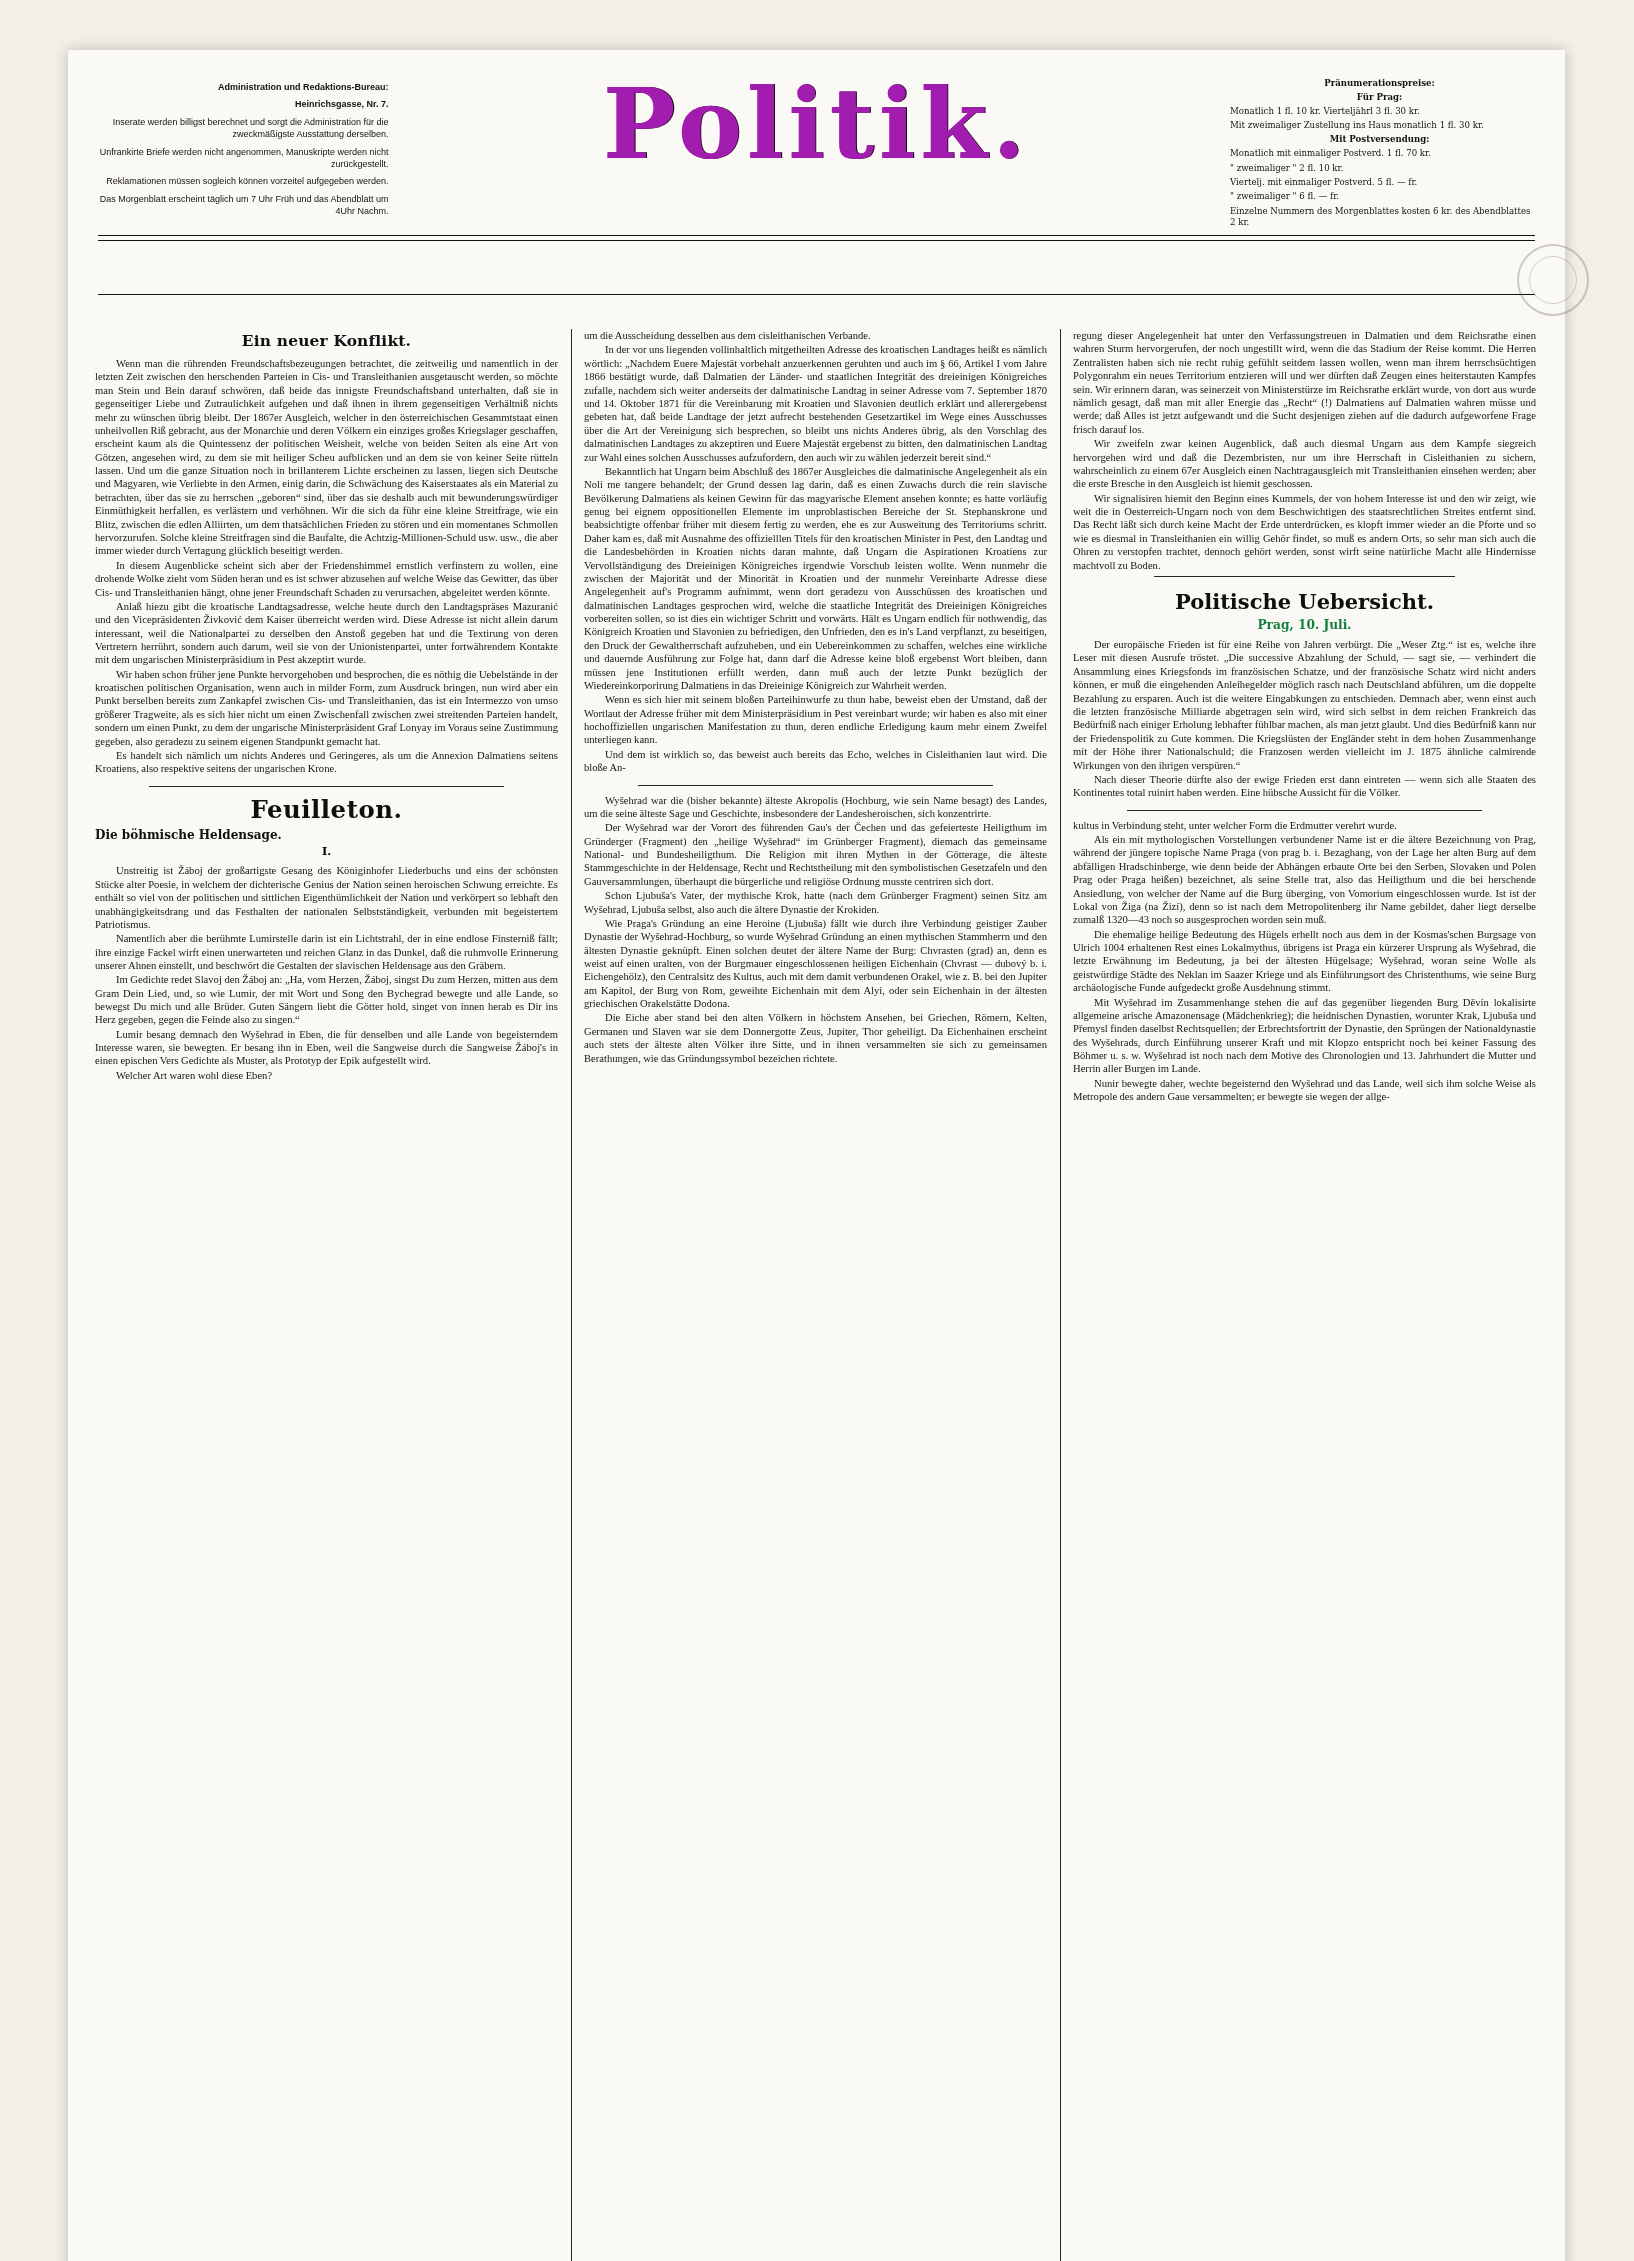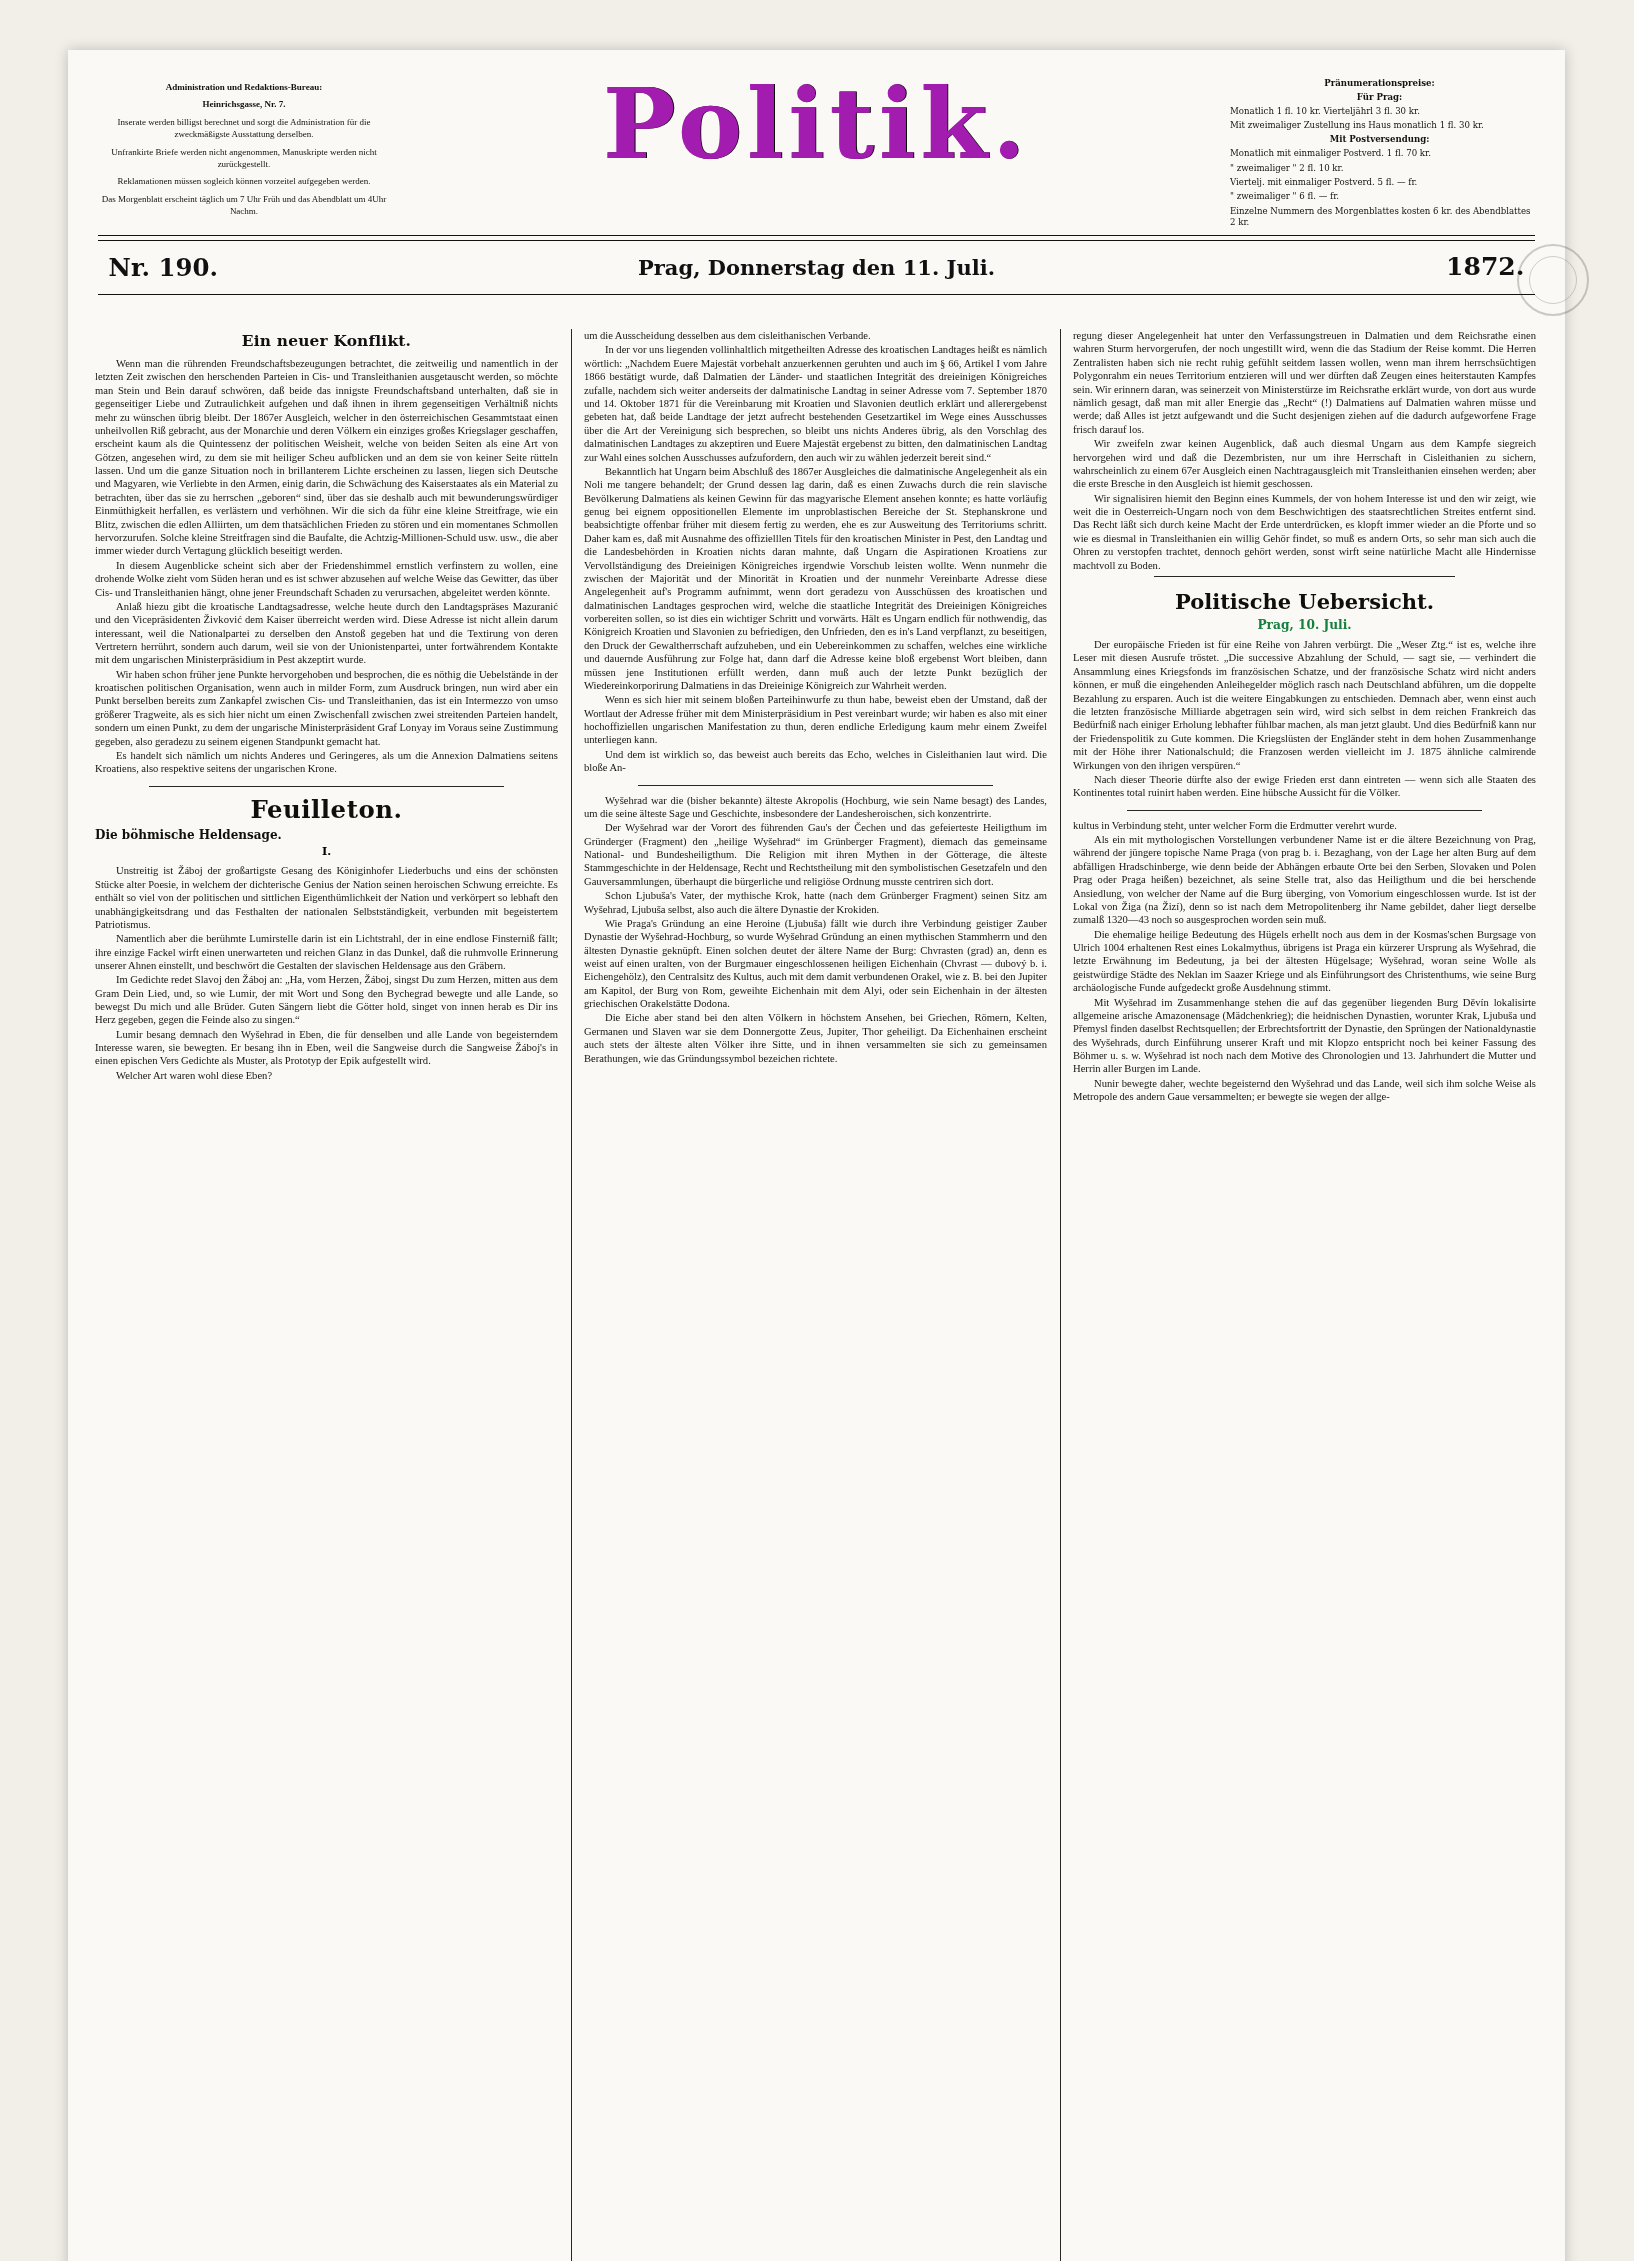--- a/index.html
+++ b/index.html
@@ -17,22 +17,22 @@
     position:absolute;left:68px;top:50px;width:1497px;height:2279px;
     background:#fbf9f5;
     box-shadow:0 0 12.7px rgba(0,0,0,0.22);
   }
   .inner{position:absolute;left:27px;top:18px;right:27px;bottom:13.6px;}
 
   
   .masthead{position:relative;height:253px;}
   .mh-left{
     position:absolute;left:4.5px;top:13.6px;width:289px;
-    font-family:Liberation Serif, serif;
-    font-size:9px;line-height:1.32;color:#15130f;text-align:center;
+    font-family:Liberation Sans, sans-serif;
+    font-size:9px;line-height:1.32;color:#15130f;text-align:right;
   }
   .mh-left b{font-weight:bold;}
   .mh-left p{margin:0 0 5.9px 0;}
   .mh-right{
     position:absolute;right:4.5px;top:10px;width:308px;
     font-family:"DejaVu Serif", serif;
     font-size:8.6px;line-height:1.3;color:#15130f;text-align:center;
   }
   .mh-right p{margin:0 0 3.2px 0;}
   .mh-right .hd{font-weight:bold;margin-bottom:2.7px;}
@@ -132,25 +132,20 @@
        <p class="row">Monatlich mit einmaliger Postverd. 1 fl. 70 kr.</p>
        <p class="row">"         zweimaliger       "        2 fl. 10 kr.</p>
        <p class="row">Viertelj. mit einmaliger Postverd.      5 fl. — fr.</p>
        <p class="row">"         zweimaliger       "        6 fl. — fr.</p>
        <p class="row">Einzelne Nummern des Morgenblattes kosten 6 kr. des Abendblattes 2 kr.</p>
      </div>
 
      <div class="mh-rule"></div>
      <div class="mh-rule2"></div>
 
-     <div class="issue">
-       <div class="num">Nr. 190.</div>
-       <div class="date">Prag, Donnerstag den 11. Juli.</div>
-       <div class="year">1872.</div>
-     </div>
 
      <div class="mh-rule3"></div>
      <div class="stamp"></div>
    </div>
 
    <div class="cols">
      <div class="vr vr1"></div>
      <div class="vr vr2"></div>
 
      <div class="col c1">

